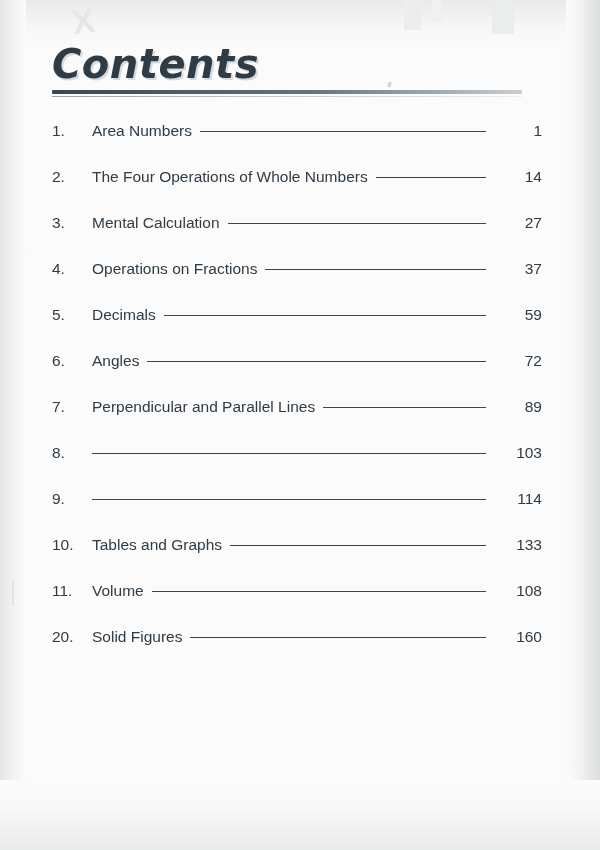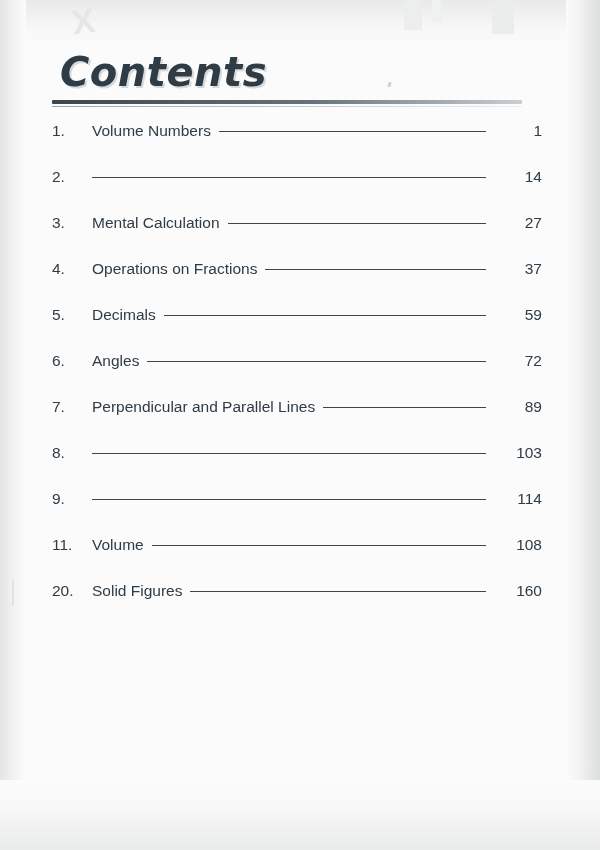--- a/index.html
+++ b/index.html
@@ -95,21 +95,21 @@
   }
   #title-text {
     font-family: "DejaVu Sans", sans-serif;
     font-size: 40px;
     font-style: italic;
     font-weight: 700;
     color: #2f3b45;
     letter-spacing: 0.5px;
     text-shadow: 2px 2px 0 #d6dadd;
     line-height: 1.0;
-    margin: 8px;
+    margin: 0;
   }
   #title-rule {
     margin-top: 6px;
     height: 4px;
     width: 470px;
     background: linear-gradient(to right, #3a4750 0%, #66737c 55%, #c9cfd3 100%);
     border-radius: 1px;
   }
   #title-rule-thin {
     margin-top: 2px;
@@ -188,27 +188,28 @@
     <h1 id="title-text">Contents</h1>
     <div id="title-rule"></div>
     <div id="title-rule-thin"></div>
   </div>
   <div id="speck"></div>
 
   <div id="toc">
 
     <div class="toc-row">
       <span class="toc-num">1.</span>
-      <span class="toc-title">Volume Numbers</span>
+      <span class="toc-title">Area Numbers</span>
       <span class="toc-leader"></span>
       <span class="toc-page">1</span>
     </div>
 
     <div class="toc-row">
       <span class="toc-num">2.</span>
+      <span class="toc-title">The Four Operations of Whole Numbers</span>
       <span class="toc-leader"></span>
       <span class="toc-page">14</span>
     </div>
 
     <div class="toc-row">
       <span class="toc-num">3.</span>
       <span class="toc-title">Mental Calculation</span>
       <span class="toc-leader"></span>
       <span class="toc-page">27</span>
     </div>
@@ -246,20 +247,26 @@
       <span class="toc-leader"></span>
       <span class="toc-page">103</span>
     </div>
 
     <div class="toc-row">
       <span class="toc-num">9.</span>
       <span class="toc-leader"></span>
       <span class="toc-page">114</span>
     </div>
 
+    <div class="toc-row">
+      <span class="toc-num">10.</span>
+      <span class="toc-title">Tables and Graphs</span>
+      <span class="toc-leader"></span>
+      <span class="toc-page">133</span>
+    </div>
 
     <div class="toc-row">
       <span class="toc-num">11.</span>
       <span class="toc-title">Volume</span>
       <span class="toc-leader"></span>
       <span class="toc-page">108</span>
     </div>
 
     <div class="toc-row">
       <span class="toc-num">20.</span>

